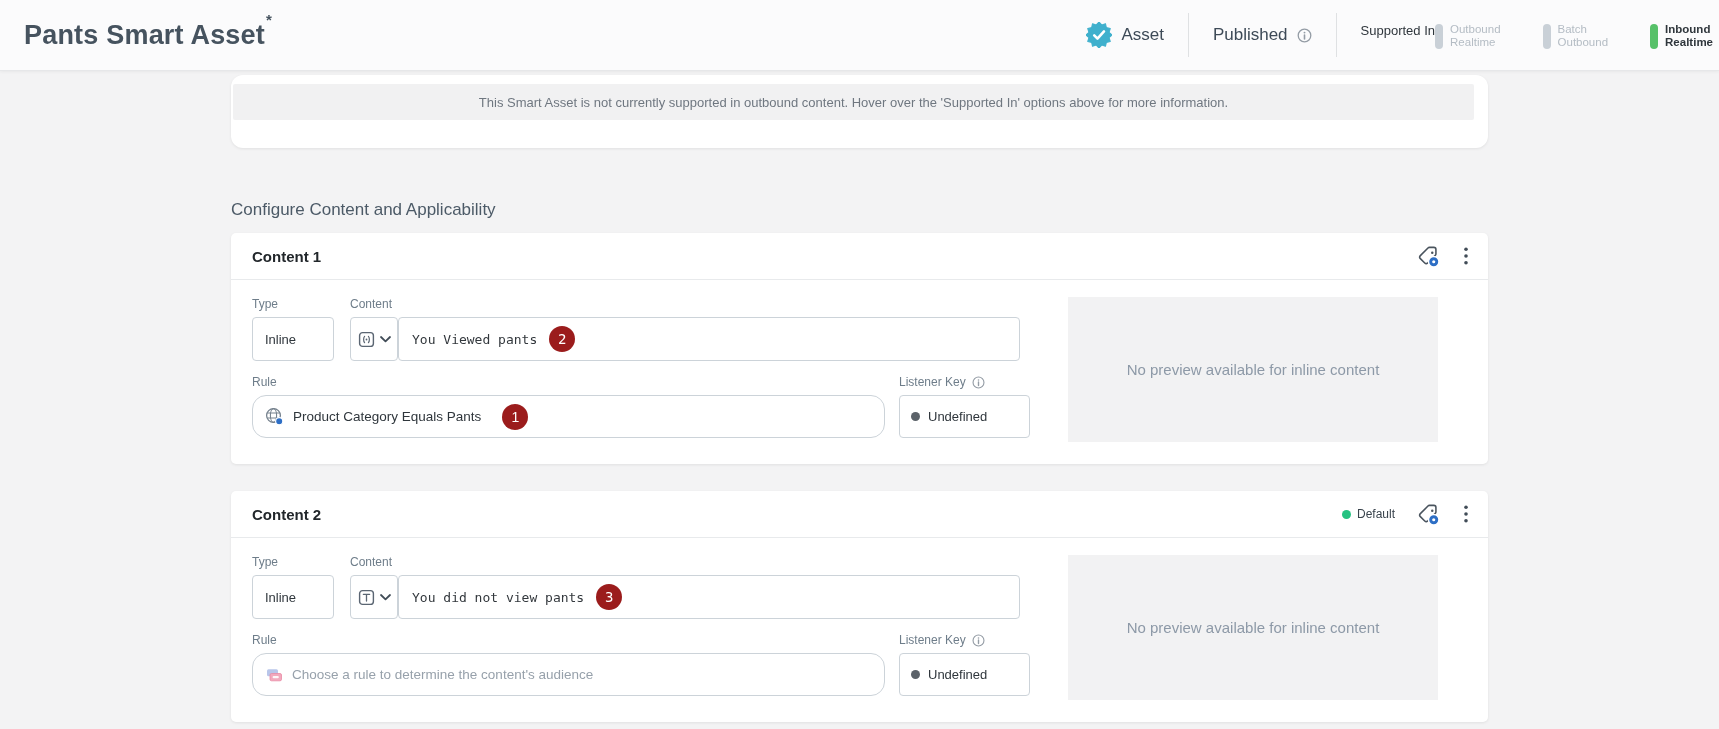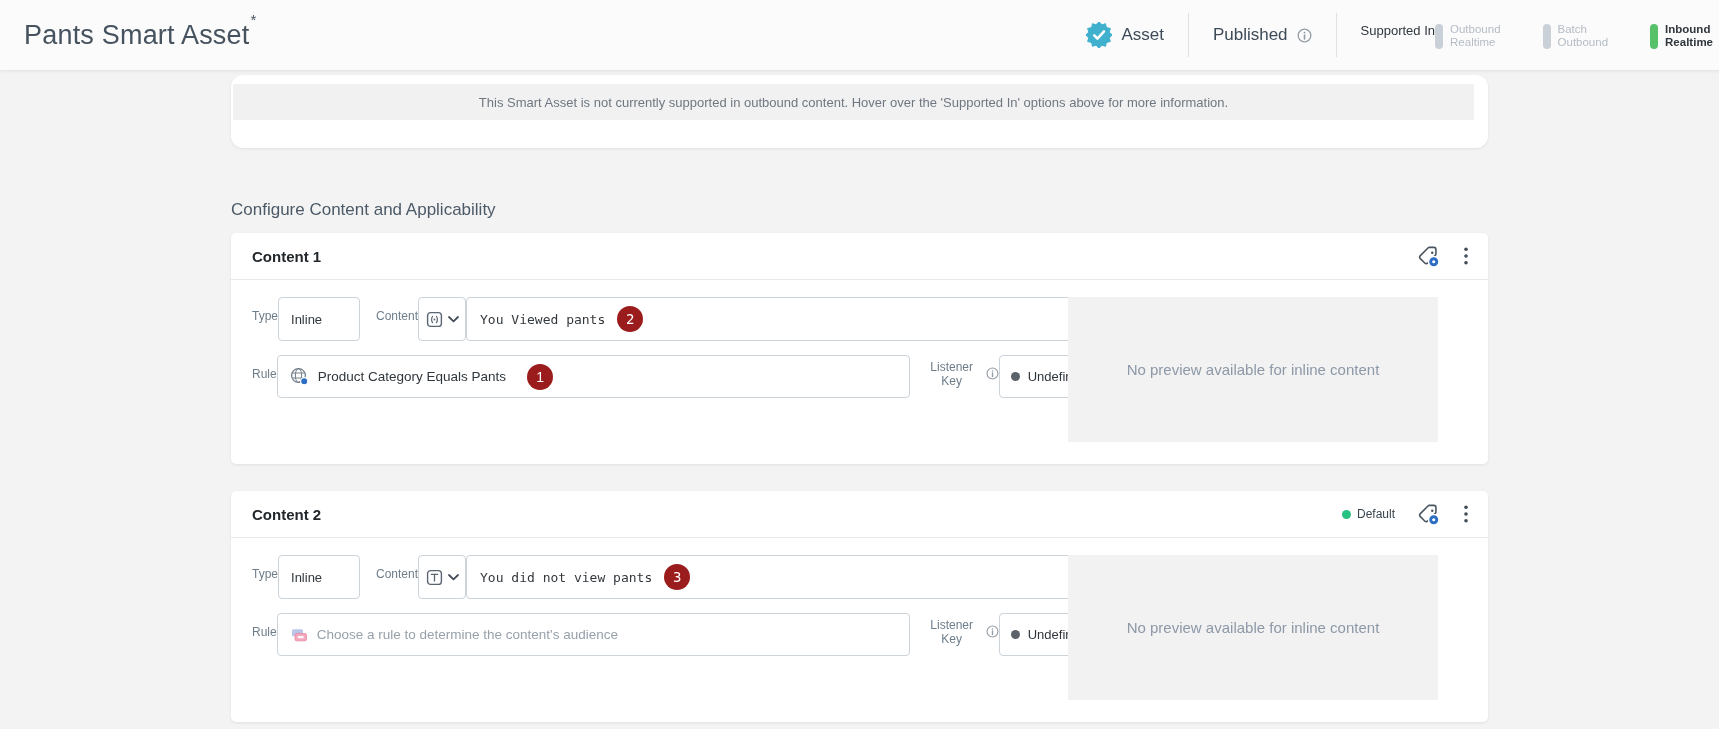--- a/index.html
+++ b/index.html
@@ -15,21 +15,21 @@
     --error-badge:#9b1c1c; --icon-ink:#4a545e; --blue-accent:#2d6ec5;
   }
   *{box-sizing:border-box; margin:0; padding:0;}
   html,body{width:1719px; height:729px; overflow:hidden;}
   body{font-family:"Liberation Sans", sans-serif; background:var(--page-bg); color:var(--text-dark);}
 
   
   .app-header{height:71px; background:var(--header-bg); border-bottom:1px solid var(--border);
     box-shadow:0 1px 3px rgba(0,0,0,.05); display:flex; align-items:center;
     justify-content:space-between; padding:0 6px 0 24px; position:relative; z-index:2;}
-  .page-title{font-size:27px; font-weight:400; color:var(--title-color); letter-spacing:.2px;}
+  .page-title{font-size:27px; font-weight:700; color:var(--title-color); letter-spacing:.2px;}
   .page-title sup{font-size:15px; top:-.6em; position:relative; margin-left:1px;}
   .header-right{display:flex; align-items:center; gap:24px;}
   .status-group{display:flex; align-items:center; gap:9px; font-size:17px; color:var(--status-text);}
   .v-divider{width:1px; height:44px; background:#dfe1e3;}
   .supported-block{display:flex; padding-top:2px;}
   .supported-label{font-size:13px; color:#2f363c; margin-bottom:6px;}
   .supported-items{display:flex; gap:42px;}
   .supported-item{display:flex; gap:7px; align-items:center;}
   .pill{width:8px; height:25px; border-radius:4px; background:var(--pill-inactive); flex:none;}
   .supported-item.active .pill{background:var(--pill-active);}
@@ -53,30 +53,30 @@
   .card-title{font-size:15px; font-weight:700; color:#22272b;}
   .card-header-actions{display:flex; align-items:center; gap:20px;}
   .default-badge{display:flex; align-items:center; gap:6px; font-size:12px; color:#39434c;}
   .default-dot{width:9px; height:9px; border-radius:50%; background:var(--default-dot);}
   .icon-btn{background:none; border:none; cursor:pointer; display:flex; align-items:center; padding:2px;}
 
   .card-body{display:flex; align-items:flex-start; padding:17px 20px 22px 21px;}
   .fields-col{width:780px; flex:none;}
   .field-row{display:flex; gap:16px;}
   .field-row + .field-row{margin-top:14px;}
-  .field-group{display:flex; }
+  .field-group{display:flex; flex-direction:column;}
   .field-label{font-size:12px; color:var(--label-color); margin-bottom:6px; display:flex; align-items:center; gap:6px;}
   .box{border:1px solid var(--input-border); border-radius:4px; background:#fff;
     display:flex; align-items:center; font-size:13px; color:var(--text-dark);}
   .type-select{width:82px; height:44px; padding:0 12px; cursor:pointer;}
   .content-row{display:flex; }
   .dropdown-btn{width:48px; height:44px; justify-content:center; gap:5px; cursor:pointer;}
   .content-input{width:622px; height:44px; padding:0 13px; font-family:"DejaVu Sans Mono", monospace;
     font-size:13px; color:var(--mono-color); cursor:text;}
-  .rule-input{width:633px; height:43px; padding:0 12px; gap:9px; cursor:pointer; font-size:13.5px;}
+  .rule-input{width:633px; height:43px; padding:0 12px; gap:9px; cursor:pointer; font-size:13.5px;border-radius:14px;}
   .rule-row{gap:14px;text-align:center;}
   .listener-box{width:131px; height:43px; padding:0 11px; gap:8px;}
   .listener-dot{width:9px; height:9px; border-radius:50%; background:#5b6269; flex:none;}
   .placeholder-text{color:var(--placeholder);}
   .num-badge{width:26px; height:26px; border-radius:50%; background:var(--error-badge); color:#fff;
     font-size:14px; display:inline-flex; align-items:center; justify-content:center;
     margin-left:12px; flex:none; font-weight:400;}
   .preview-box{width:370px; height:145px; background:var(--preview-bg); margin-left:auto; margin-right:30px;
     display:flex; align-items:center; justify-content:center; font-size:15px; color:var(--preview-text);}
 </style>

